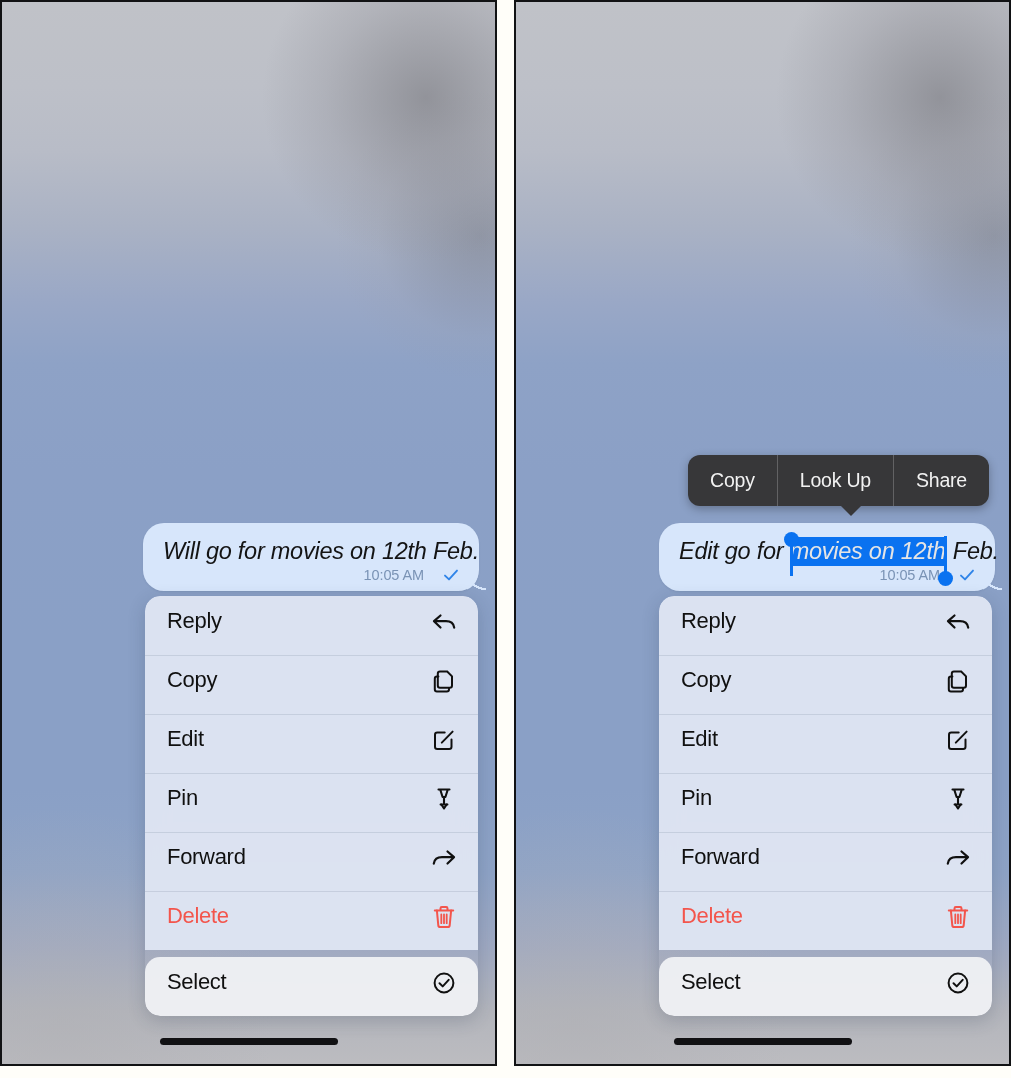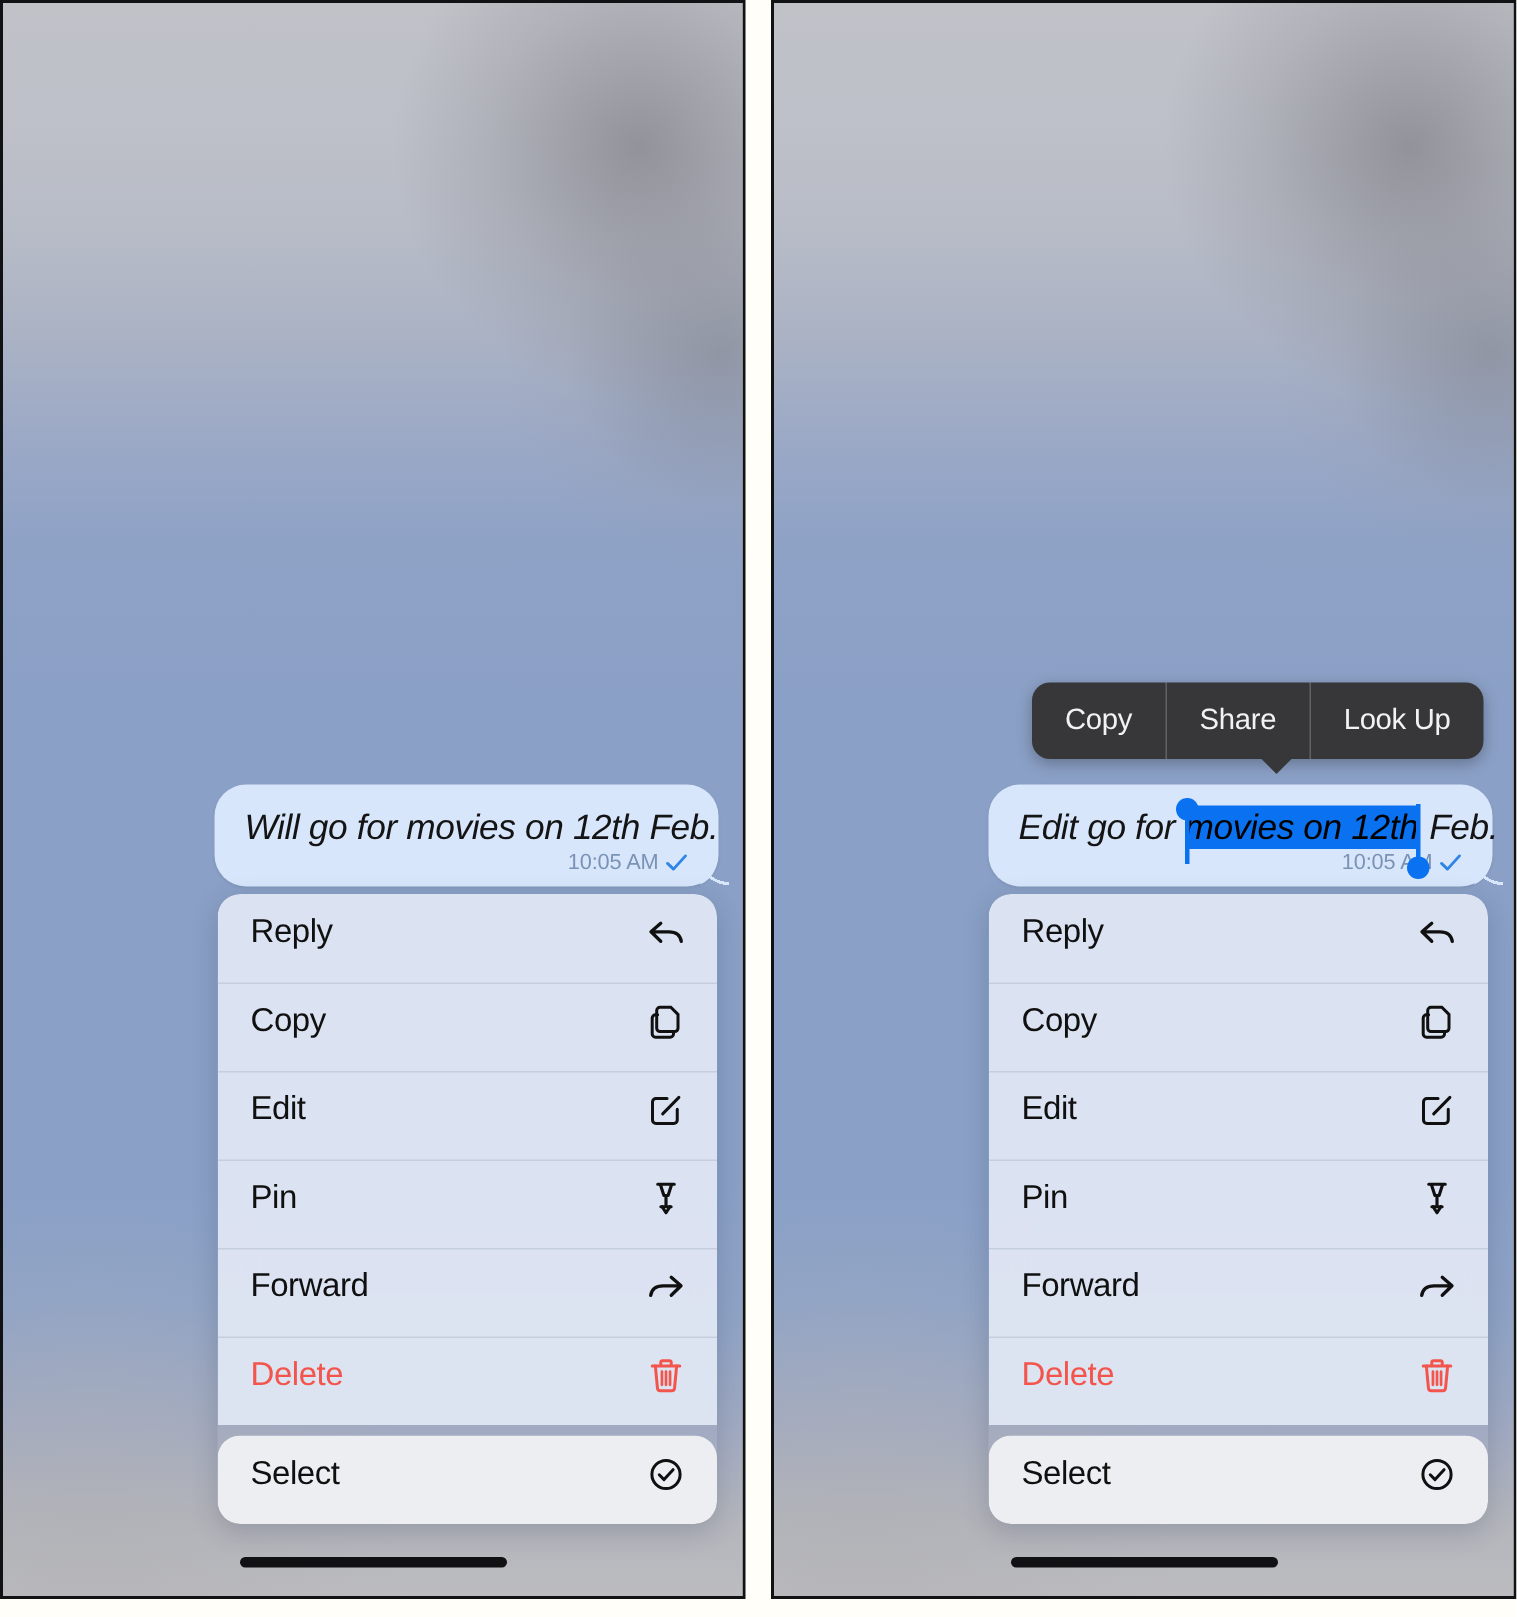--- a/index.html
+++ b/index.html
@@ -91,29 +91,29 @@
   .bubble-text {
     font-size: 23.5px;
     line-height: 30px;
     color: #141414;
     letter-spacing: -0.25px;
     white-space: nowrap;
     font-style: italic;
   }
   .sel-hi {
     background: #0a72f0;
-    color: #000000;
+    color: #e5e5e5;
     padding: 1px 0 2px 0;
     margin: 0 1px 0 0;
   }
   .bubble-meta {
     display: flex;
     align-items: center;
     justify-content: flex-end;
-    gap: 4px;
+    gap: 19px;
     margin-top: 1px;
     padding-right: 2px;
   }
   .bubble-time {
     font-size: 14.5px;
     color: #7a93b5;
     letter-spacing: -0.1px;
   }
   .tick { width: 16px; height: 14px; display:block; }
 
@@ -307,22 +307,22 @@
     <div class="home-bar"></div>
   </div>
 
   <div class="panel-gap"></div>
 
   <div class="panel panel-right">
     <div class="wallpaper"></div>
 
     <div class="edit-popup" style="left:172px; top:453px;">
       <div class="edit-item">Copy</div>
+      <div class="edit-item">Look Up</div>
       <div class="edit-item">Share</div>
-      <div class="edit-item">Look Up</div>
     </div>
     <div class="edit-arrow" style="left:324px; top:503px;"></div>
 
     <div class="bubble-wrap" style="left:143px; top:521px; width:336px;">
       <div class="bubble">
         <div class="bubble-tail"></div>
         <div class="bubble-text"><span>Edit go for </span><span class="sel-hi">movies on 12th</span><span> Feb.</span></div>
         <div class="bubble-meta">
           <span class="bubble-time">10:05 AM</span>
           <svg class="tick" viewBox="0 0 16 14">

